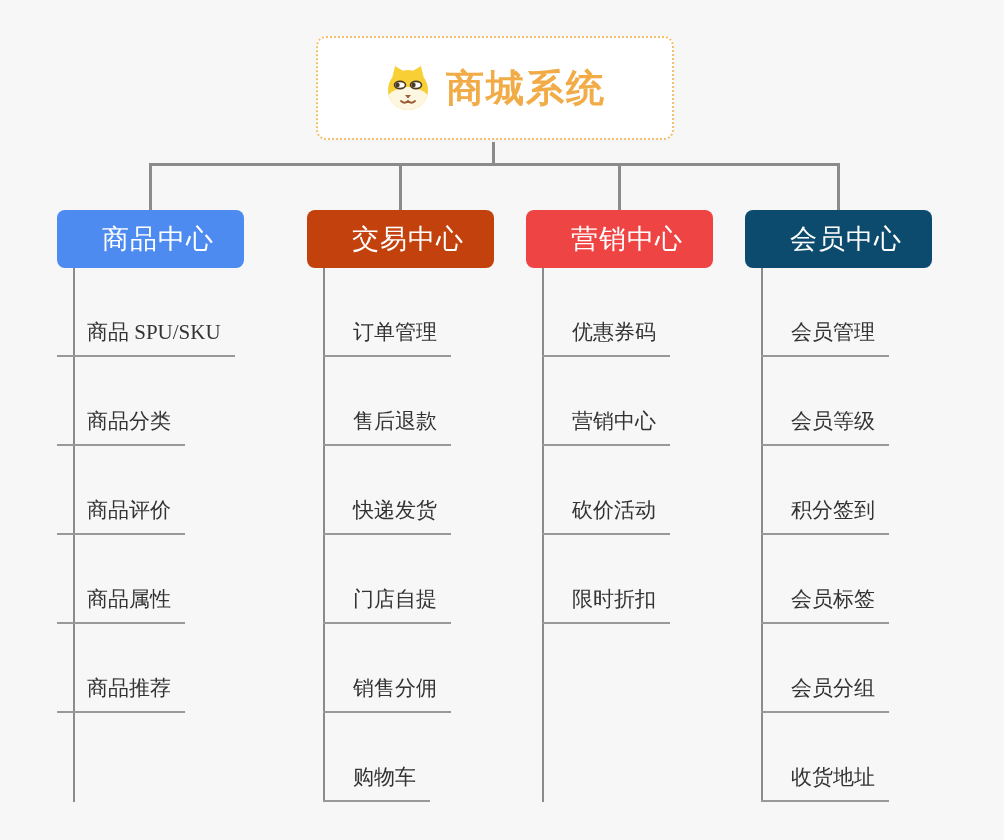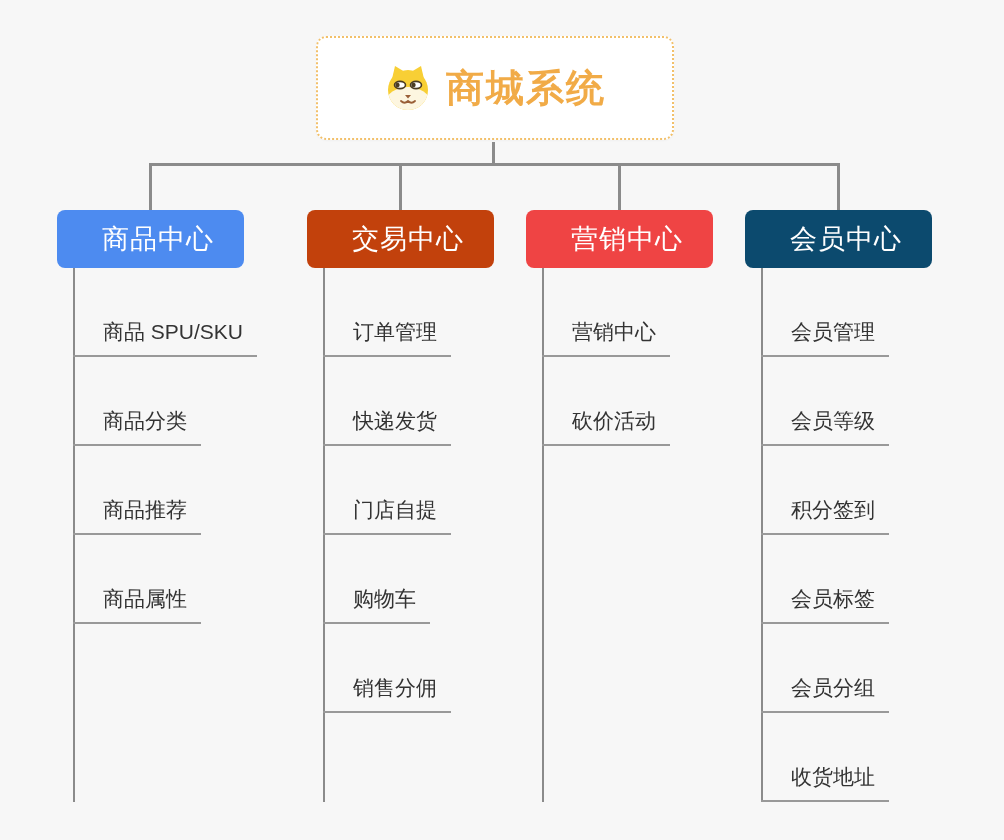--- a/index.html
+++ b/index.html
@@ -117,59 +117,71 @@
       <div class="line" style="left: 399px; top: 163px; width: 3px; height: 47px; background: rgb(139, 139, 139);"></div>
       <div class="line" style="left: 618px; top: 163px; width: 3px; height: 47px; background: rgb(139, 139, 139);"></div>
       <div class="line" style="left: 837px; top: 163px; width: 3px; height: 47px; background: rgb(139, 139, 139);"></div>
       <div class="line" style="left: 73px; top: 268px; width: 2px; height: 534px; background: rgb(139, 139, 139);"></div>
       <div class="line" style="left: 323px; top: 268px; width: 2px; height: 534px; background: rgb(139, 139, 139);"></div>
       <div class="line" style="left: 542px; top: 268px; width: 2px; height: 534px; background: rgb(139, 139, 139);"></div>
       <div class="line" style="left: 761px; top: 268px; width: 2px; height: 534px; background: rgb(139, 139, 139);"></div>
     </div>
   <div id="branches">
       <div class="branch-header" style="left: 57px; background: rgb(77, 139, 240);">商品中心</div>
-      <div class="branch-list" style="left: 73px;">
+      <div class="branch-list" style="left: 57px; font-family: Liberation Serif, serif;">
         <div class="leaf-row">
           <span class="leaf-label">商品 SPU/SKU</span>
         </div>
         <div class="leaf-row">
           <span class="leaf-label">商品分类</span>
         </div>
         <div class="leaf-row">
+          <span class="leaf-label">商品评价</span>
+        </div>
+        <div class="leaf-row">
+          <span class="leaf-label">商品属性</span>
+        </div>
+        <div class="leaf-row">
           <span class="leaf-label">商品推荐</span>
-        </div>
-        <div class="leaf-row">
-          <span class="leaf-label">商品属性</span>
         </div>
       </div>
       <div class="branch-header" style="left: 307px; background: #c2410c;">交易中心</div>
       <div class="branch-list" style="left: 323px;">
         <div class="leaf-row">
           <span class="leaf-label">订单管理</span>
         </div>
         <div class="leaf-row">
+          <span class="leaf-label">售后退款</span>
+        </div>
+        <div class="leaf-row">
           <span class="leaf-label">快递发货</span>
         </div>
         <div class="leaf-row">
           <span class="leaf-label">门店自提</span>
         </div>
         <div class="leaf-row">
+          <span class="leaf-label">销售分佣</span>
+        </div>
+        <div class="leaf-row">
           <span class="leaf-label">购物车</span>
-        </div>
-        <div class="leaf-row">
-          <span class="leaf-label">销售分佣</span>
         </div>
       </div>
       <div class="branch-header" style="left: 526px; background: #ef4444;">营销中心</div>
       <div class="branch-list" style="left: 542px;">
         <div class="leaf-row">
+          <span class="leaf-label">优惠券码</span>
+        </div>
+        <div class="leaf-row">
           <span class="leaf-label">营销中心</span>
         </div>
         <div class="leaf-row">
           <span class="leaf-label">砍价活动</span>
+        </div>
+        <div class="leaf-row">
+          <span class="leaf-label">限时折扣</span>
         </div>
       </div>
       <div class="branch-header" style="left: 745px; background: #0c4a6e;">会员中心</div>
       <div class="branch-list" style="left: 761px;">
         <div class="leaf-row">
           <span class="leaf-label">会员管理</span>
         </div>
         <div class="leaf-row">
           <span class="leaf-label">会员等级</span>
         </div>

